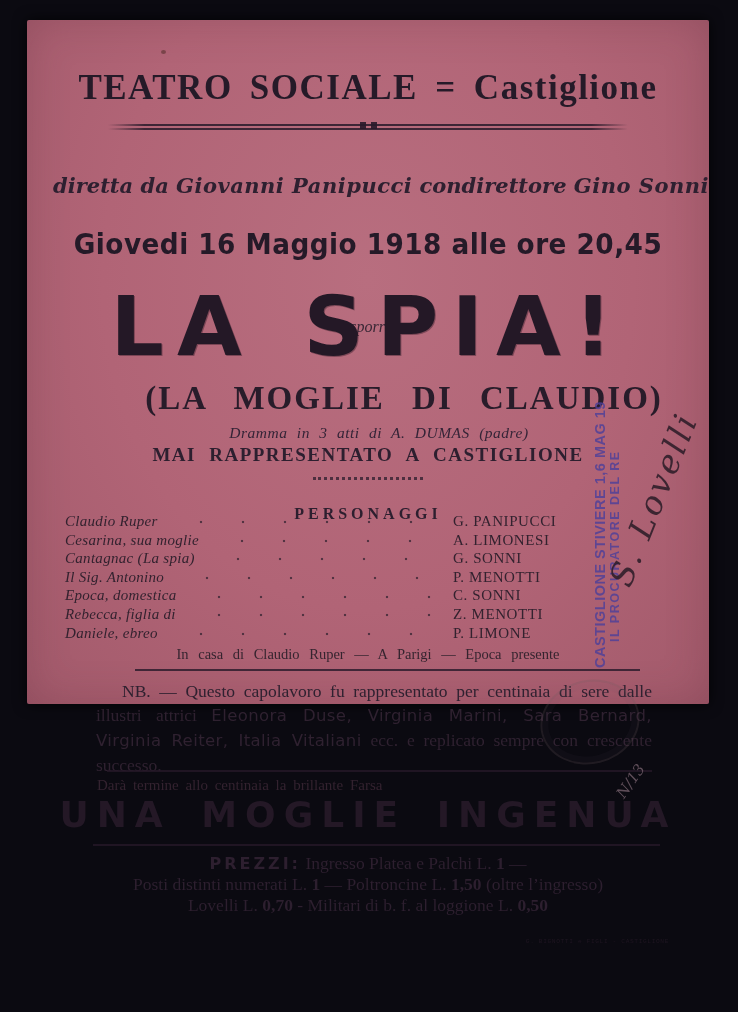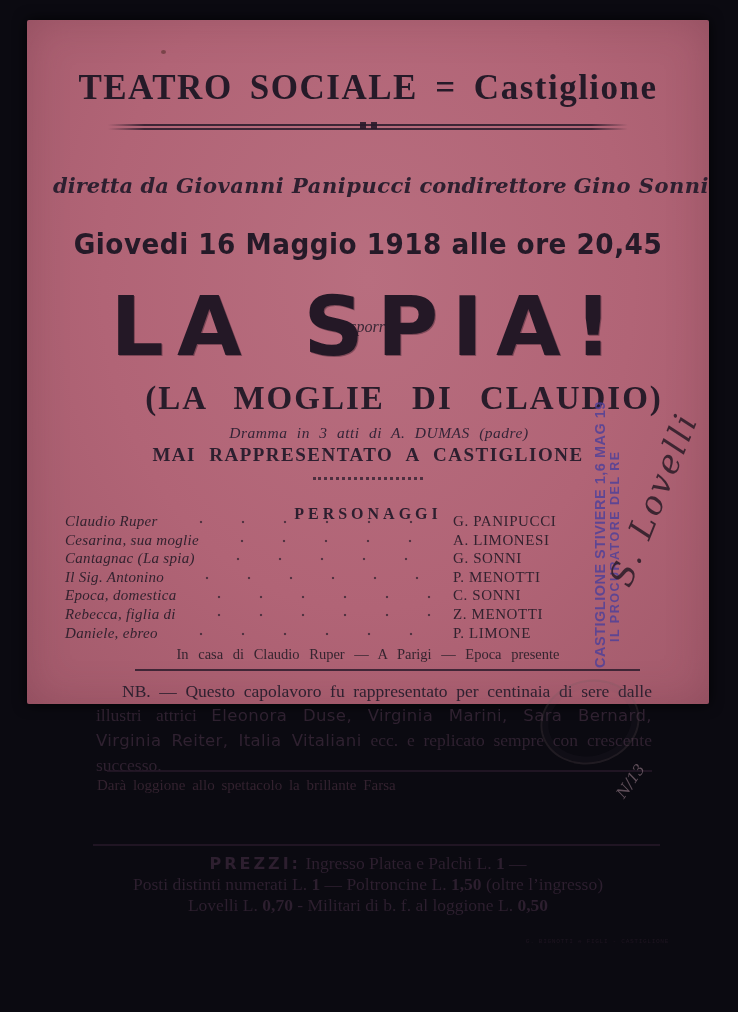--- a/index.html
+++ b/index.html
@@ -152,21 +152,22 @@
   </div>
 
   <div class="abs ctr setting">In casa di Claudio Ruper — A Parigi — Epoca presente</div>
 
   <div class="abs rule rule1"></div>
 
   <div class="abs nb"><span>NB. — Questo capolavoro fu rappresentato per centinaia di sere dalle illustri attrici </span><span class="names">Eleonora Duse, Virginia Marini, Sara Bernard, Virginia Reiter, Italia Vitaliani</span><span> ecc. e replicato sempre con crescente successo.</span></div>
 
   <div class="abs rule rule2"></div>
 
-  <div class="abs farsa-intro">Darà loggione allo spettacolo la brillante Farsa</div>
+  <div class="abs farsa-intro">Darà termine allo centinaia la brillante Farsa</div>
+  <div class="abs ctr farsa-title">UNA MOGLIE INGENUA</div>
 
   <div class="abs rule rule3"></div>
 
   <div class="abs ctr prices">
     <div><span class="prezzi-label">PREZZI:</span><span> Ingresso Platea e Palchi L. </span><b>1</b><span> —</span></div>
     <div><span>Posti distinti numerati L. </span><b>1</b><span> — Poltroncine L. </span><b>1,50</b><span> (oltre l’ingresso)</span></div>
     <div><span>Lovelli L. </span><b>0,70</b><span> - Militari di b. f. al loggione L. </span><b>0,50</b></div>
   </div>
 
   <div class="abs printer">G. BIGNOTTI e FIGLI - CASTIGLIONE</div>

